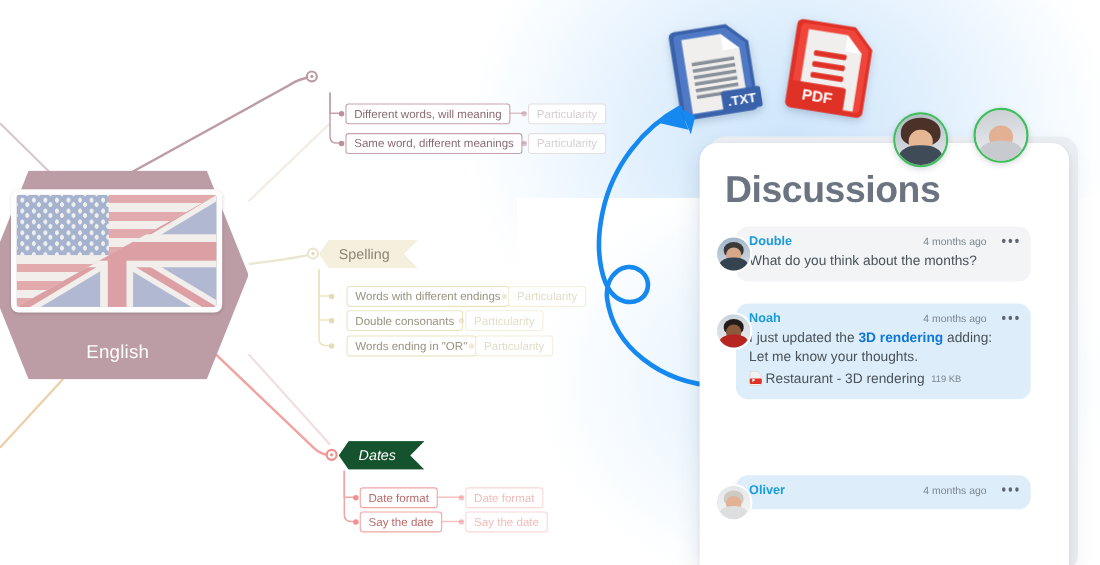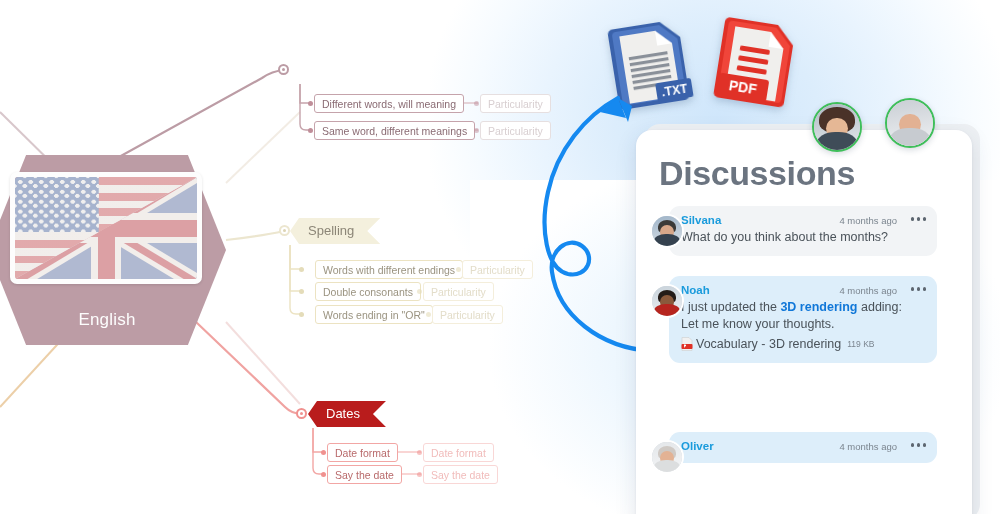--- a/index.html
+++ b/index.html
@@ -87,21 +87,21 @@
   }
 
   
   .pill{
     position:absolute;height:26px;line-height:26px;padding:0 26px 0 18px;
     clip-path:polygon(9px 0,100% 0,calc(100% - 13px) 50%,100% 100%,9px 100%,0 50%);
     font-size:13px;color:#fff;white-space:nowrap;
   }
   .pill.vocab{background:#bc9ca5;}
   .pill.spell{background:#f4f0dd;color:#8c8677;}
-  .pill.dates{background:#b91c1c;}
+  .pill.dates{background:#14532d;font-style:italic;}
 
   .nodeo{
     position:absolute;width:11px;height:11px;border-radius:50%;
     background:#fff;box-sizing:border-box;
   }
   .nodeo.vocab{border:2px solid #bc9ca5;}
   .nodeo.spell{border:2px solid #ece6cf;}
   .nodeo.dates{border:2px solid #f0918f;}
   .nodeo i{position:absolute;left:50%;top:50%;width:3px;height:3px;margin:-1.5px 0 0 -1.5px;border-radius:50%;background:currentColor;display:block;}
 
@@ -348,21 +348,21 @@
     <div class="card">
       <div class="card-title">Discussions</div>
 
       <div class="msg grey" style="top:76px;">
         <div class="msg-av">
           <div class="p-bg" style="background:linear-gradient(170deg,#9fb4c8,#d9e0e6)"></div>
           <div class="p-hair" style="background:#3b3a38"></div>
           <div class="p-head" style="background:#d7a789"></div>
           <div class="p-body" style="background:#35424f"></div>
         </div>
-        <div class="msg-name">Silvana</div>
+        <div class="msg-name">Double</div>
         <div class="msg-time">4 months ago</div>
         <div class="msg-dots">
             <i></i>
             <i></i>
             <i></i>
           </div>
         <div class="msg-body">What do you think about the months?</div>
       </div>
 
       <div class="msg blue" style="top:146px;">
@@ -381,21 +381,21 @@
           </div>
         <div class="msg-body">
           <span>I just updated the </span><b>3D rendering</b><span> adding:</span>
           <div>Let me know your thoughts.</div>
           <div class="attach">
             <svg class="pdfmini" viewBox="0 0 12 14">
               <path d="M1 0.5h7l3 3v10h-10z" fill="#f1f1f1" stroke="#cfcfcf" stroke-width=".6"></path>
               <rect x="0.5" y="7" width="11" height="5" rx="1" fill="#e03127"></rect>
               <path d="M3 7.6h1.2c.6 0 .9.4.9.9s-.4.9-.9.9H3.7v1.2H3z" fill="#fff"></path>
             </svg>
-            <span>Vocabulary - 3D rendering</span>
+            <span>Restaurant - 3D rendering</span>
             <span class="sz">119 KB</span>
           </div>
         </div>
       </div>
 
       <div class="msg blue" style="top:302px;">
         <div class="msg-av">
           <div class="p-bg" style="background:linear-gradient(170deg,#e3e6e9,#f5f6f7)"></div>
           <div class="p-hair" style="background:#cfc9c4"></div>
           <div class="p-head" style="background:#e3b294"></div>

